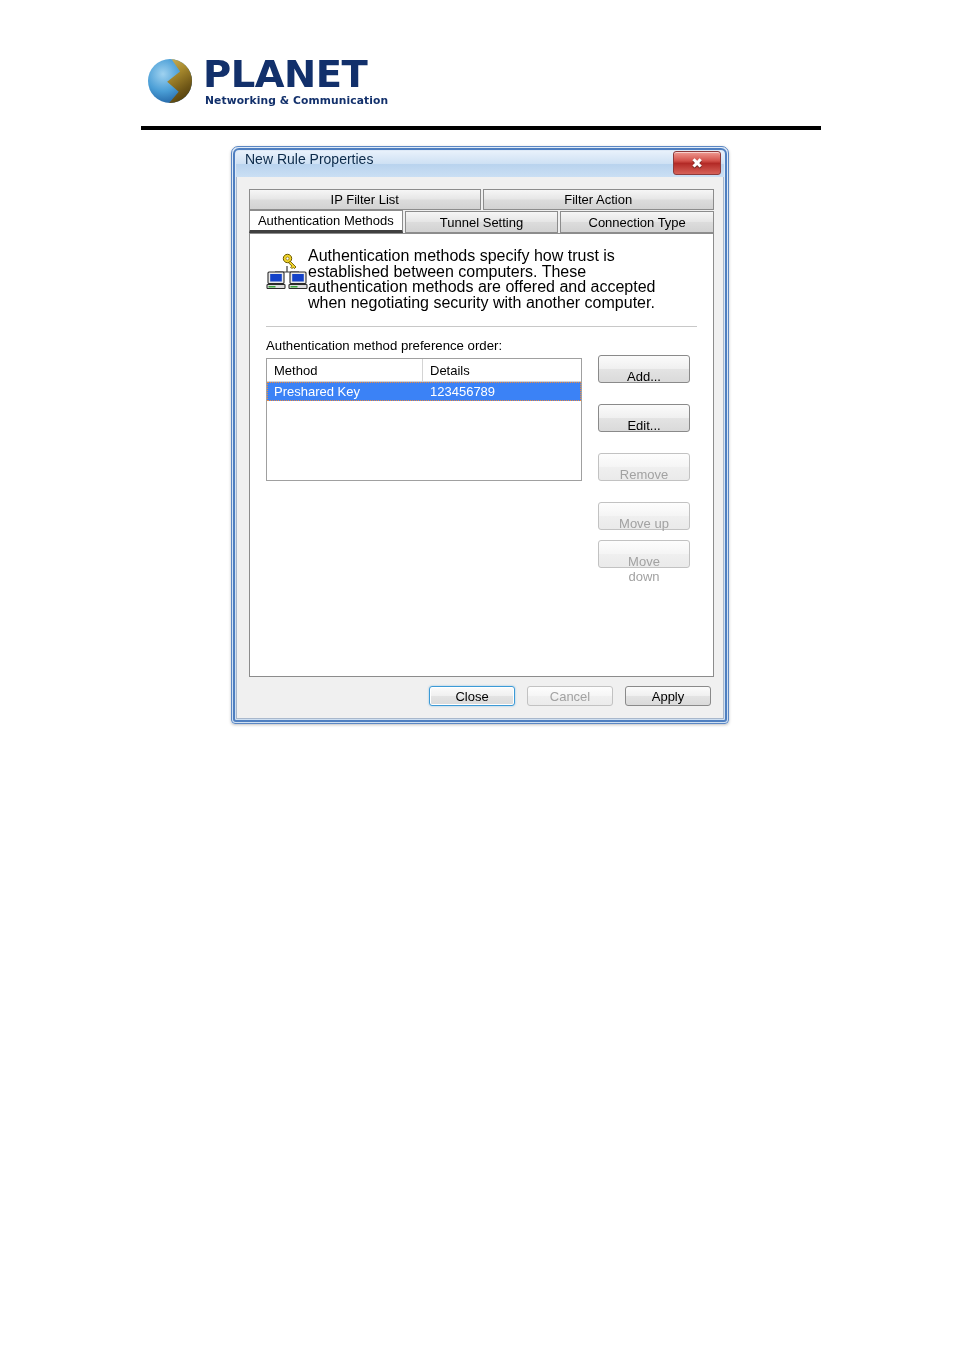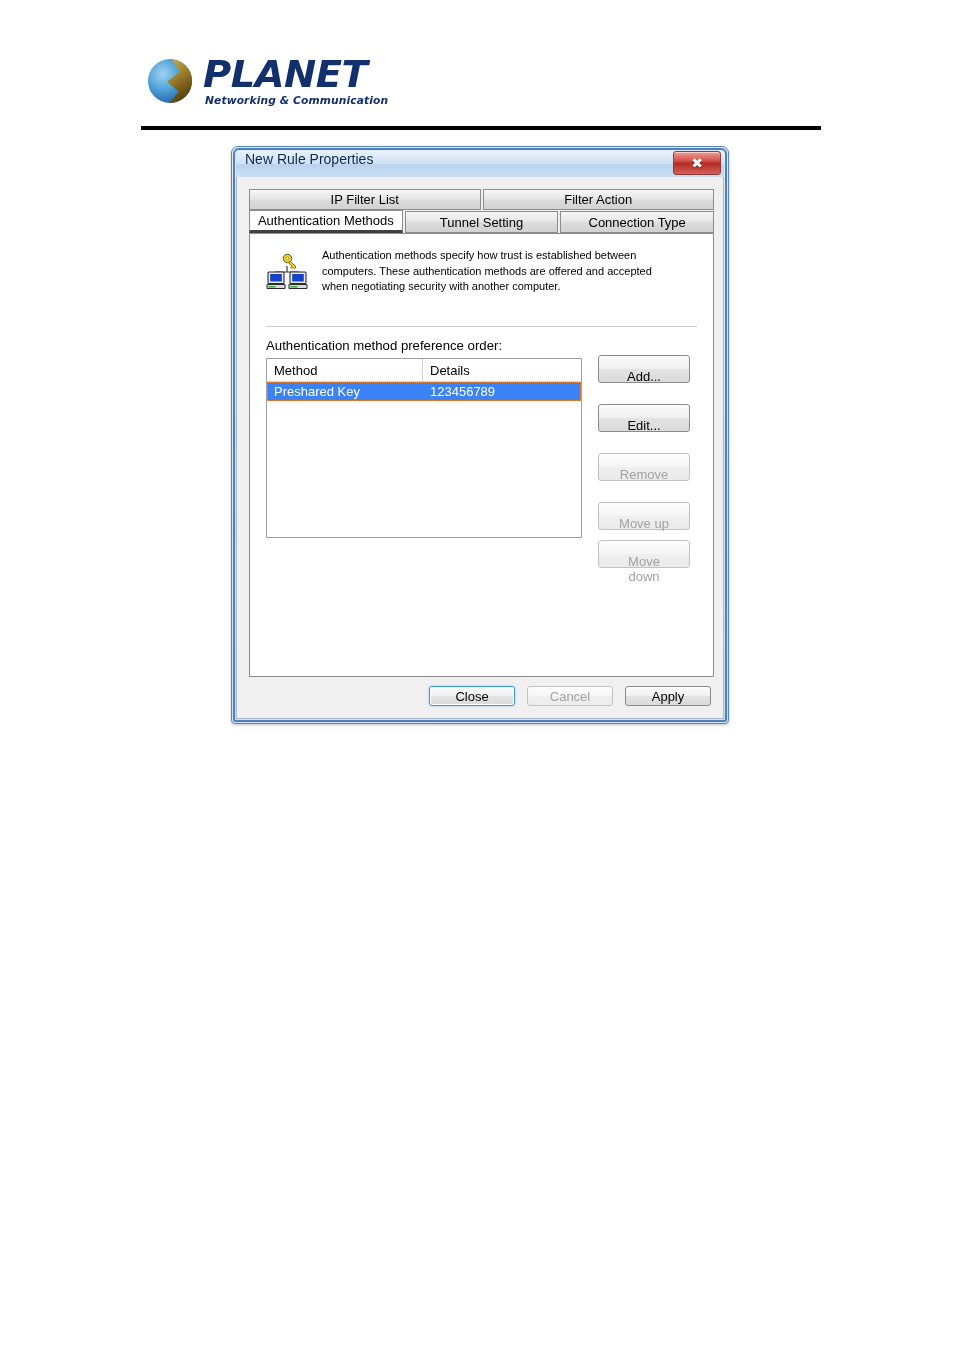--- a/index.html
+++ b/index.html
@@ -45,21 +45,20 @@
     top: -1px;
     width: 34px;
     height: 46px;
     background: linear-gradient(145deg, #d8c070 0%, #a98b2e 38%, #6d5516 70%, #3b2e08 100%);
     border-radius: 0 50% 50% 0 / 0 50% 50% 0;
     clip-path: polygon(100% 0, 100% 100%, 28% 100%, 58% 74%, 24% 52%, 62% 30%, 34% 0);
   }
   #logo-text {
     margin-left: 11px;
     line-height: 1;
-    font-style: italic;
   }
   #logo-word {
     font-family: "DejaVu Sans", sans-serif;
     font-size: 37px;
     font-weight: 700;
     letter-spacing: -0.5px;
     color: #12306b;
     display: block;
     transform: scaleX(1.04);
     transform-origin: left center;
@@ -217,22 +216,21 @@
     display: flex;
   }
   #auth-icon {
     position: relative;
     width: 42px;
     height: 42px;
     flex: none;
     margin-top: 2px;
   }
   #description-text {
-    margin-left: 14px;
-    font-size: 11px;
+    font-size: 16px;
     line-height: 15.5px;
     color: #000000;
     font-family: "Liberation Sans", sans-serif;
     max-width: 352px;
   }
   #description-separator {
     position: absolute;
     left: 16px;
     right: 16px;
     top: 92px;
@@ -247,21 +245,21 @@
     top: 104px;
     font-size: 13.2px;
     color: #000000;
     font-family: "Liberation Sans", sans-serif;
   }
   #method-list {
     position: absolute;
     left: 16px;
     top: 124px;
     width: 316px;
-    height: 180px;
+    height: 123px;
     box-sizing: border-box;
     border: 1px solid #a0a0a0;
     background: #ffffff;
   }
   #list-header {
     display: flex;
     height: 22px;
     border-bottom: 1px solid #d4d4d4;
     background: #ffffff;
   }

